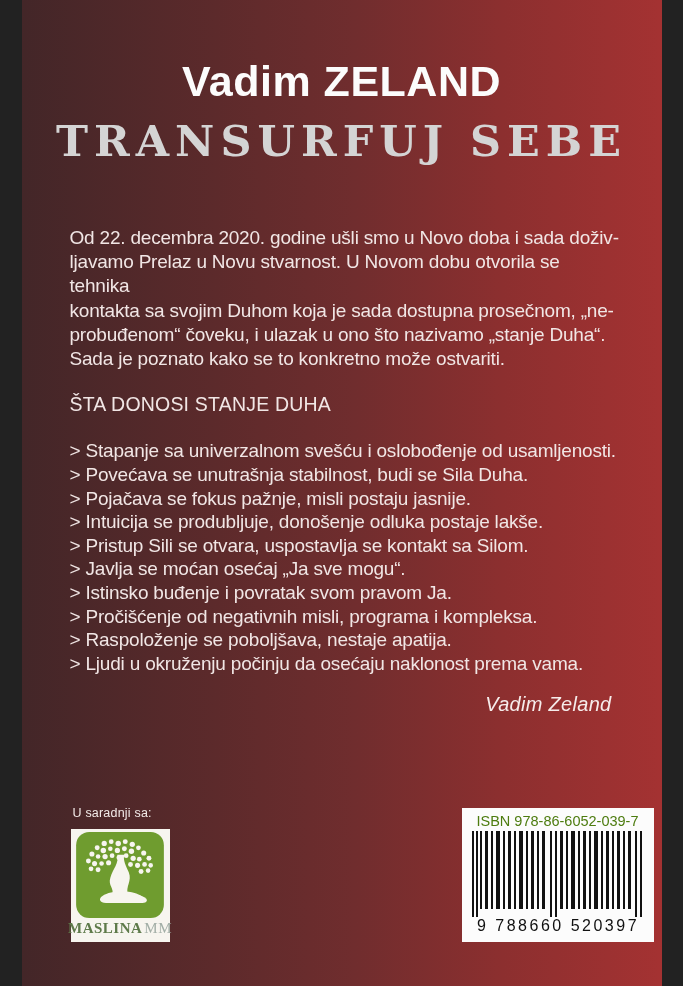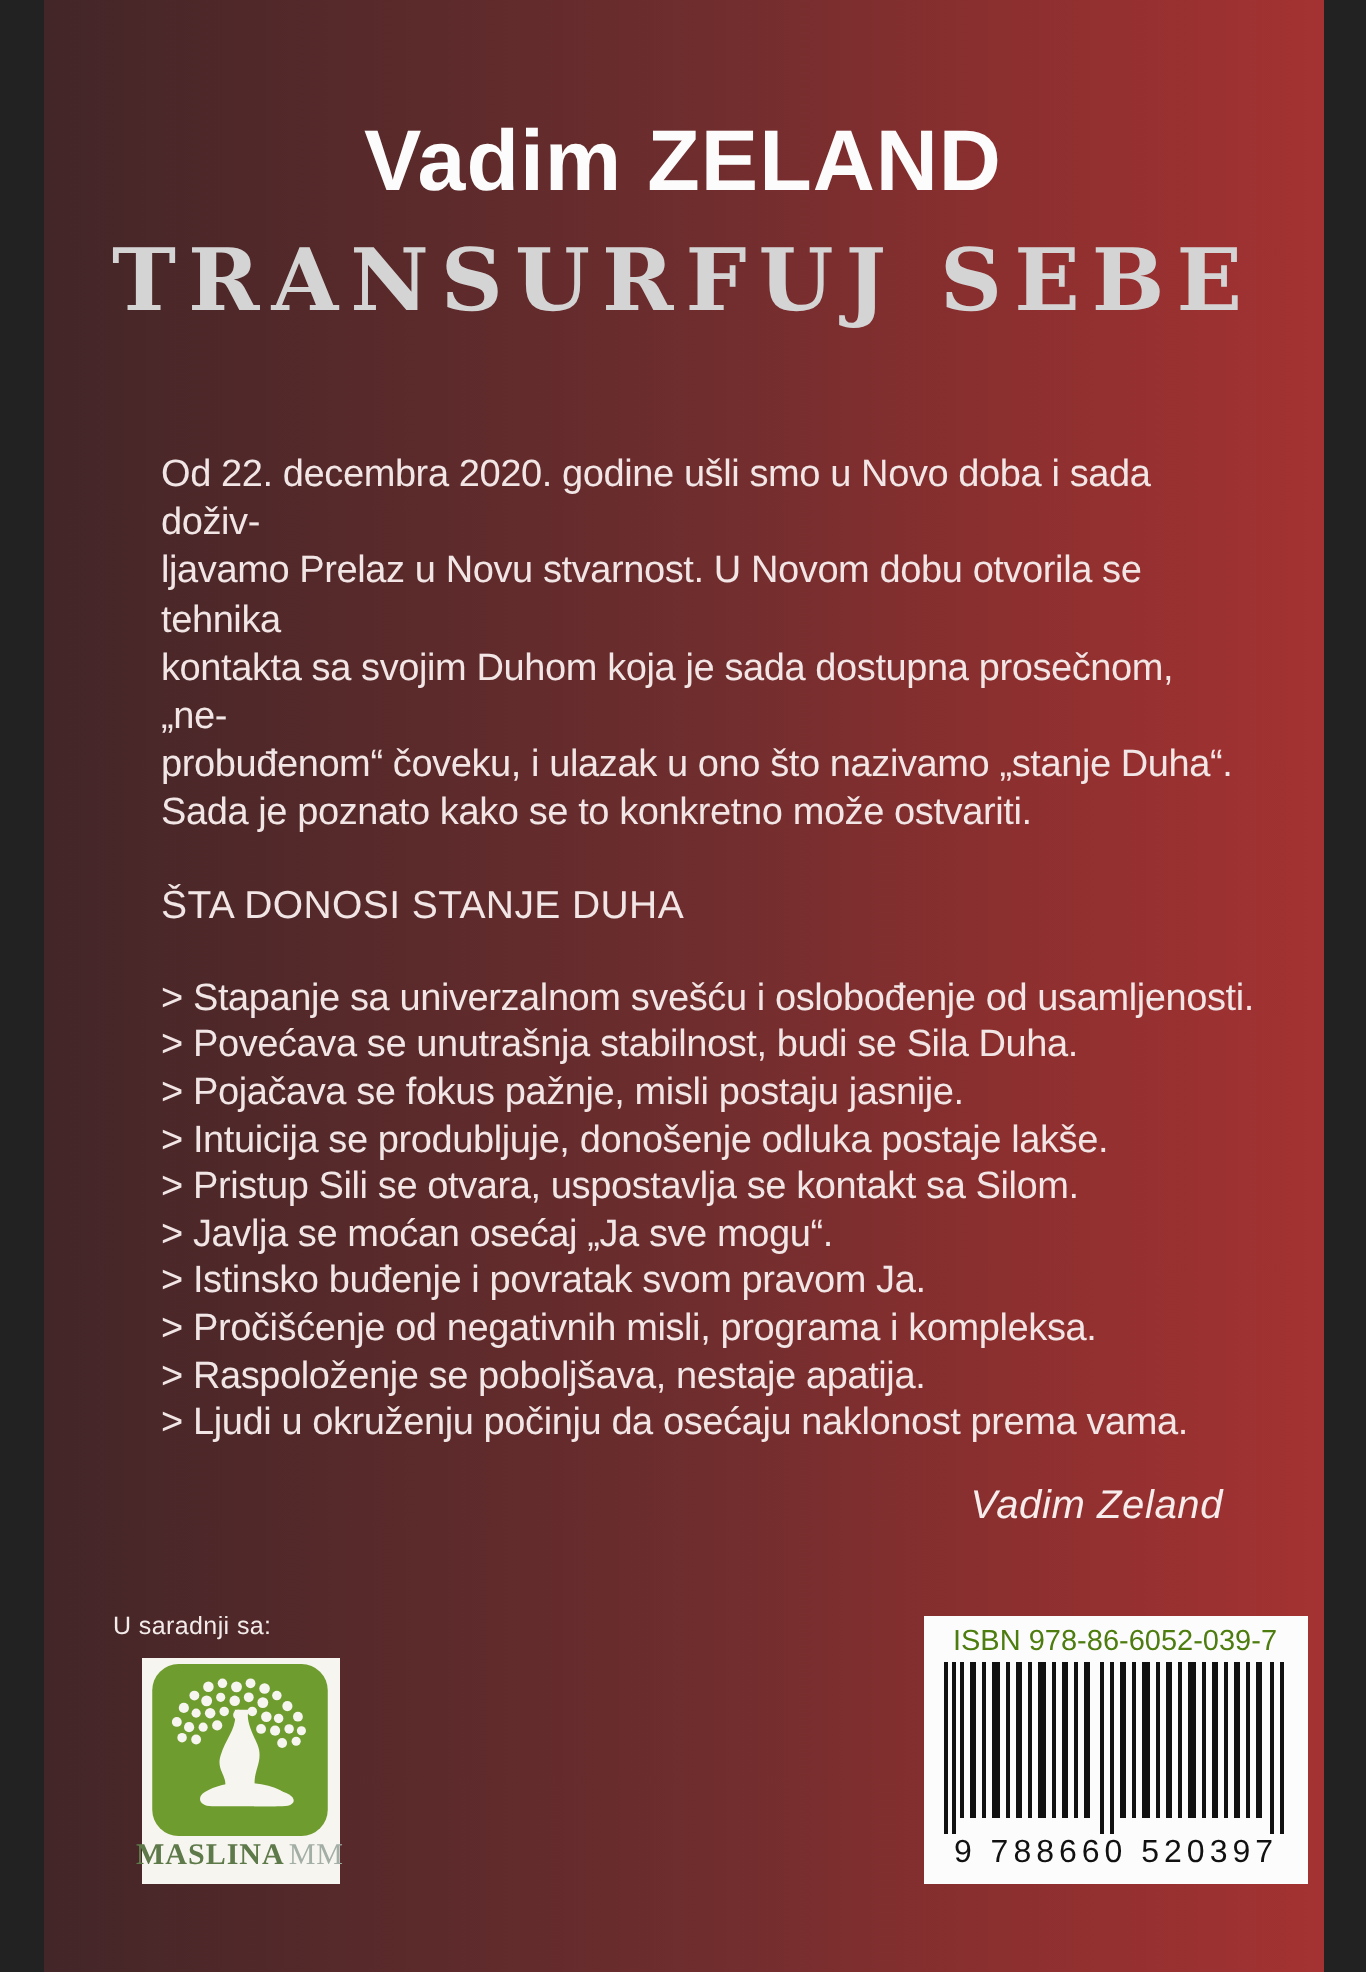--- a/index.html
+++ b/index.html
@@ -25,21 +25,21 @@
     margin-top:10px;
     text-align:center;
     font-family:"DejaVu Serif", serif;
     font-size:43px;
     font-weight:bold;
     color:#d4d4d4;
     letter-spacing:6px;
   }
   .content {
     position:absolute;
-    left:59px; right:38px; top:226px;
+    left:48px; right:38px; top:226px;
     font-size:19px;
     line-height:24.2px;
     letter-spacing:-0.2px;
   }
   .intro { white-space:pre-line; }
   .section-heading {
     margin-top:21px;
     font-size:19.5px;
     letter-spacing:0.2px;
   }
@@ -50,21 +50,21 @@
     margin-top:17px;
     margin-right:12px;
     text-align:right;
     font-style:italic;
     font-size:20px;
     letter-spacing:0.3px;
     color:#f6eceb;
   }
   .coop-label {
     position:absolute;
-    left:35px; top:806px;
+    left:51px; top:806px;
     font-size:12.5px;
     letter-spacing:0.2px;
     color:#f3ebe9;
   }
   .logo-box {
     position:absolute;
     left:49px; top:829px;
     width:99px; height:113px;
     background:#f7f5ef;
     display:flex; flex-direction:column; align-items:center;

